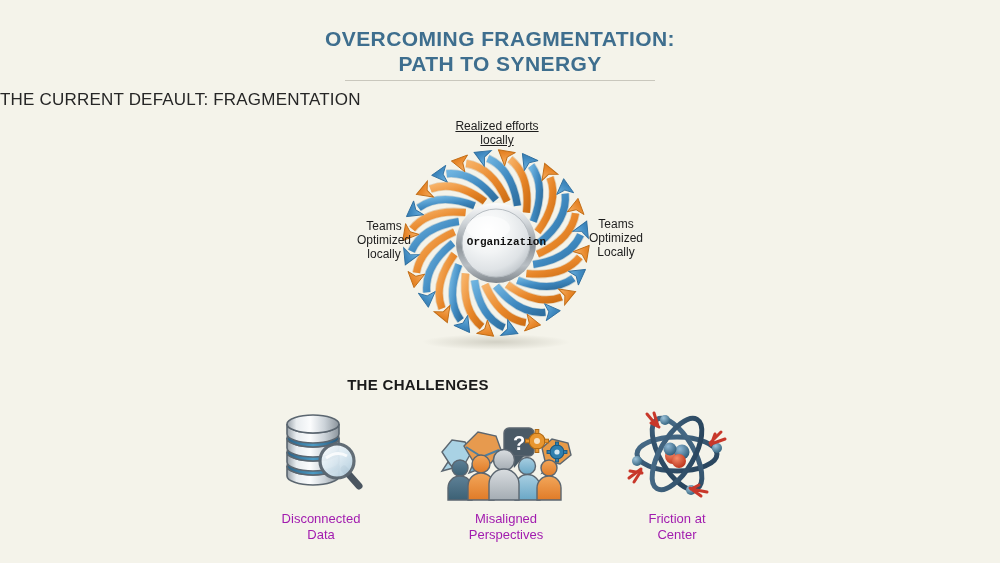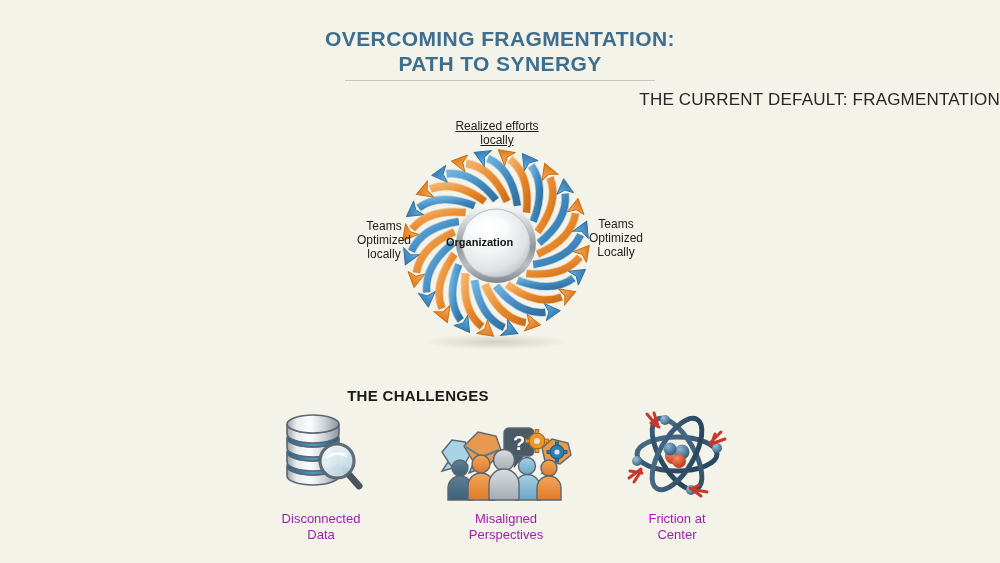--- a/index.html
+++ b/index.html
@@ -21,41 +21,41 @@
     font-size:21px;
     letter-spacing:.4px;
     line-height:25px;
   }
   .title .l2{display:block;}
   .divider{
     position:absolute;left:345px;top:80px;width:310px;height:1px;
     background:#c9c7bd;
   }
   .subtitle{
-    position:absolute;left:0;top:90px;width:1000px;text-align:right;
+    position:absolute;left:0;top:90px;width:1000px;text-align:left;
     color:#262626;font-size:17px;letter-spacing:.2px;
   }
 
   
   #radial{
     position:absolute;left:346px;top:110px;width:300px;height:255px;
   }
   #radial svg{display:block;width:300px;height:255px;}
 
   .diaglabel{
     position:absolute;color:#1d1d1d;font-size:12px;line-height:14px;
     text-align:center;white-space:pre-line;
   }
   #label-top{left:432px;top:119px;width:130px;text-decoration:underline;}
   #label-left{left:338px;top:219px;width:92px;text-align:center;}
   #label-right{left:570px;top:217px;width:92px;text-align:center;}
 
   
   .challenges-head{
-    position:absolute;left:0;top:387px;width:836px;text-align:center;
+    position:absolute;left:0;top:376px;width:836px;text-align:center;
     font-weight:bold;font-size:15px;color:#1a1a1a;letter-spacing:.3px;
   }
   .challenge{
     position:absolute;top:405px;width:200px;text-align:center;
   }
   #ch0{left:221px;}
   #ch1{left:406px;}
   #ch2{left:577px;}
   .challenge .icon{height:98px;display:flex;align-items:center;justify-content:center;}
   .challenge .clabel{
@@ -193,22 +193,22 @@
 
   <div class="diaglabel" id="label-top">Realized efforts
 locally</div>
   <div class="diaglabel" id="label-left">Teams
 Optimized
 locally</div>
   <div class="diaglabel" id="label-right">Teams
 Optimized
 Locally</div>
 
-  <div style="position:absolute;left:446px;top:236px;width:100px;text-align:left;
-              font-size:11px;font-weight:bold;color:#111;">Organization</div>
+  <div style="position:absolute;left:446px;top:236px;width:100px;text-align:right;
+              font-size:11px;font-weight:bold;color:#111;font-family:Liberation Mono, monospace;">Organization</div>
 
   <div class="challenges-head">THE CHALLENGES</div>
 
   <div class="challenge" id="ch0">
     <div class="icon">
       <svg width="112" height="96" viewBox="0 0 112 96" xmlns="http://www.w3.org/2000/svg">
         <defs>
           <linearGradient id="diskG" x1="0" y1="0" x2="1" y2="0">
             <stop offset="0%" stop-color="#9aa3ab"></stop>
             <stop offset="18%" stop-color="#e8ecef"></stop>

